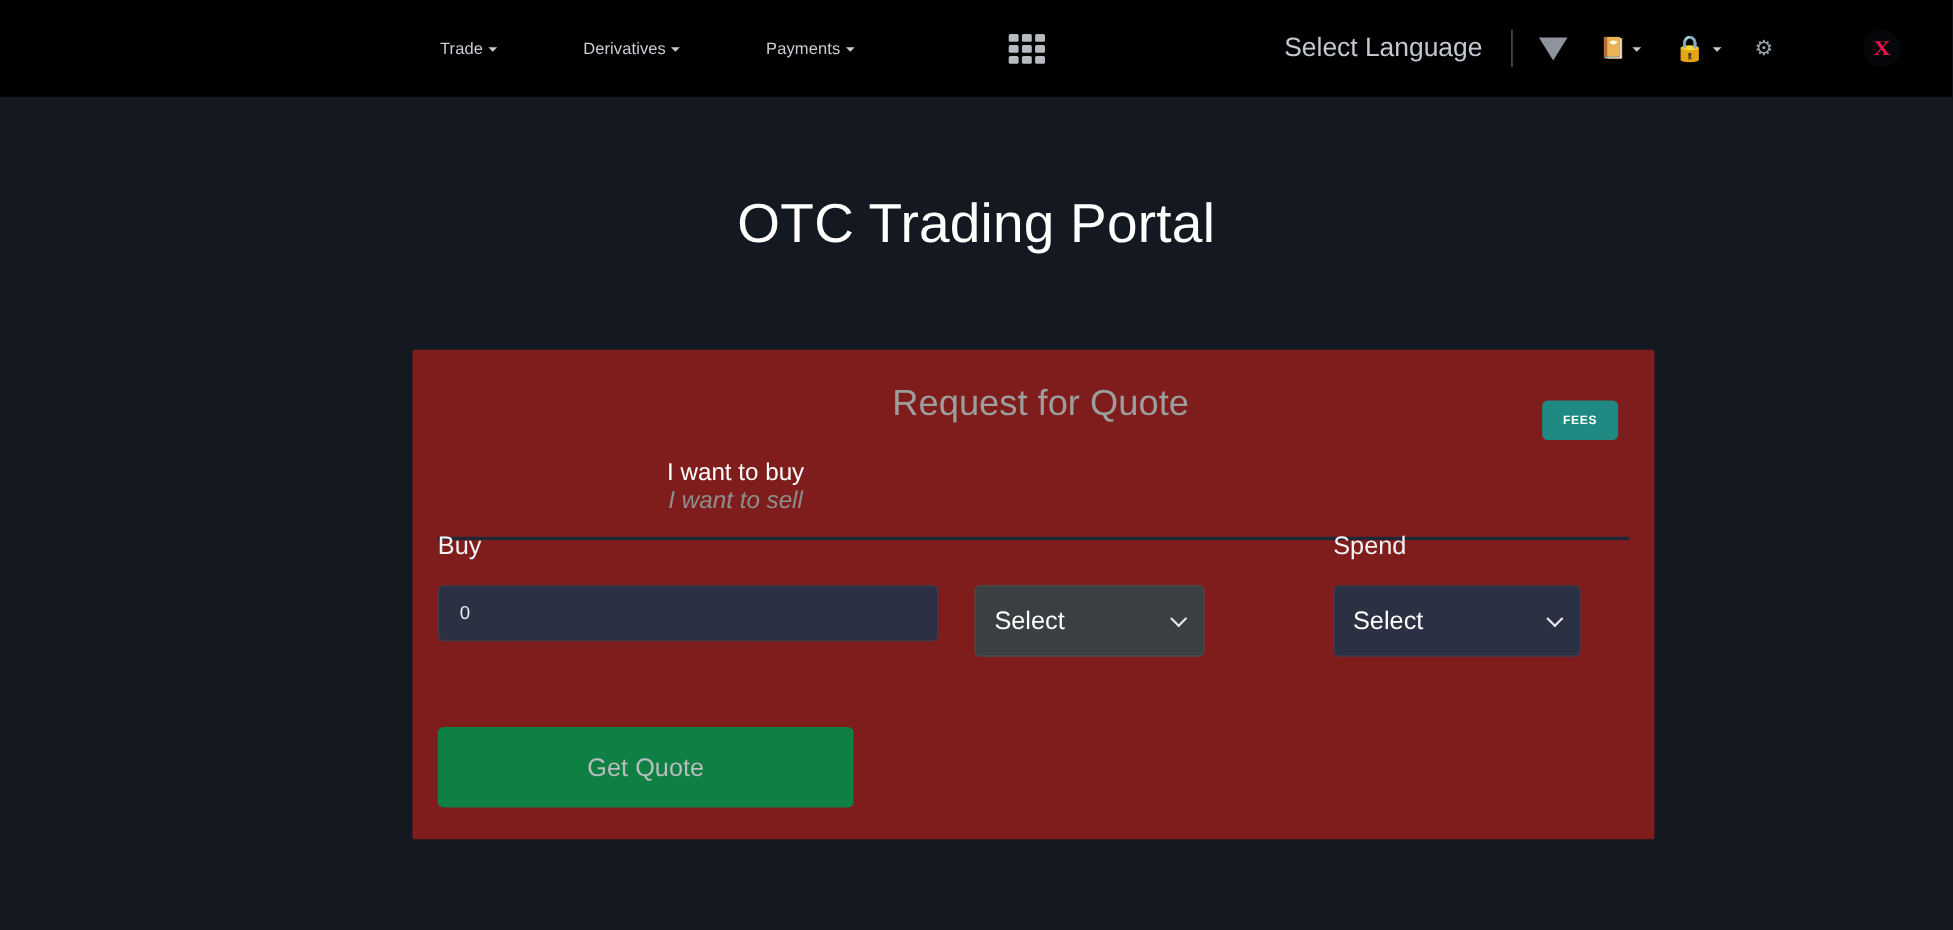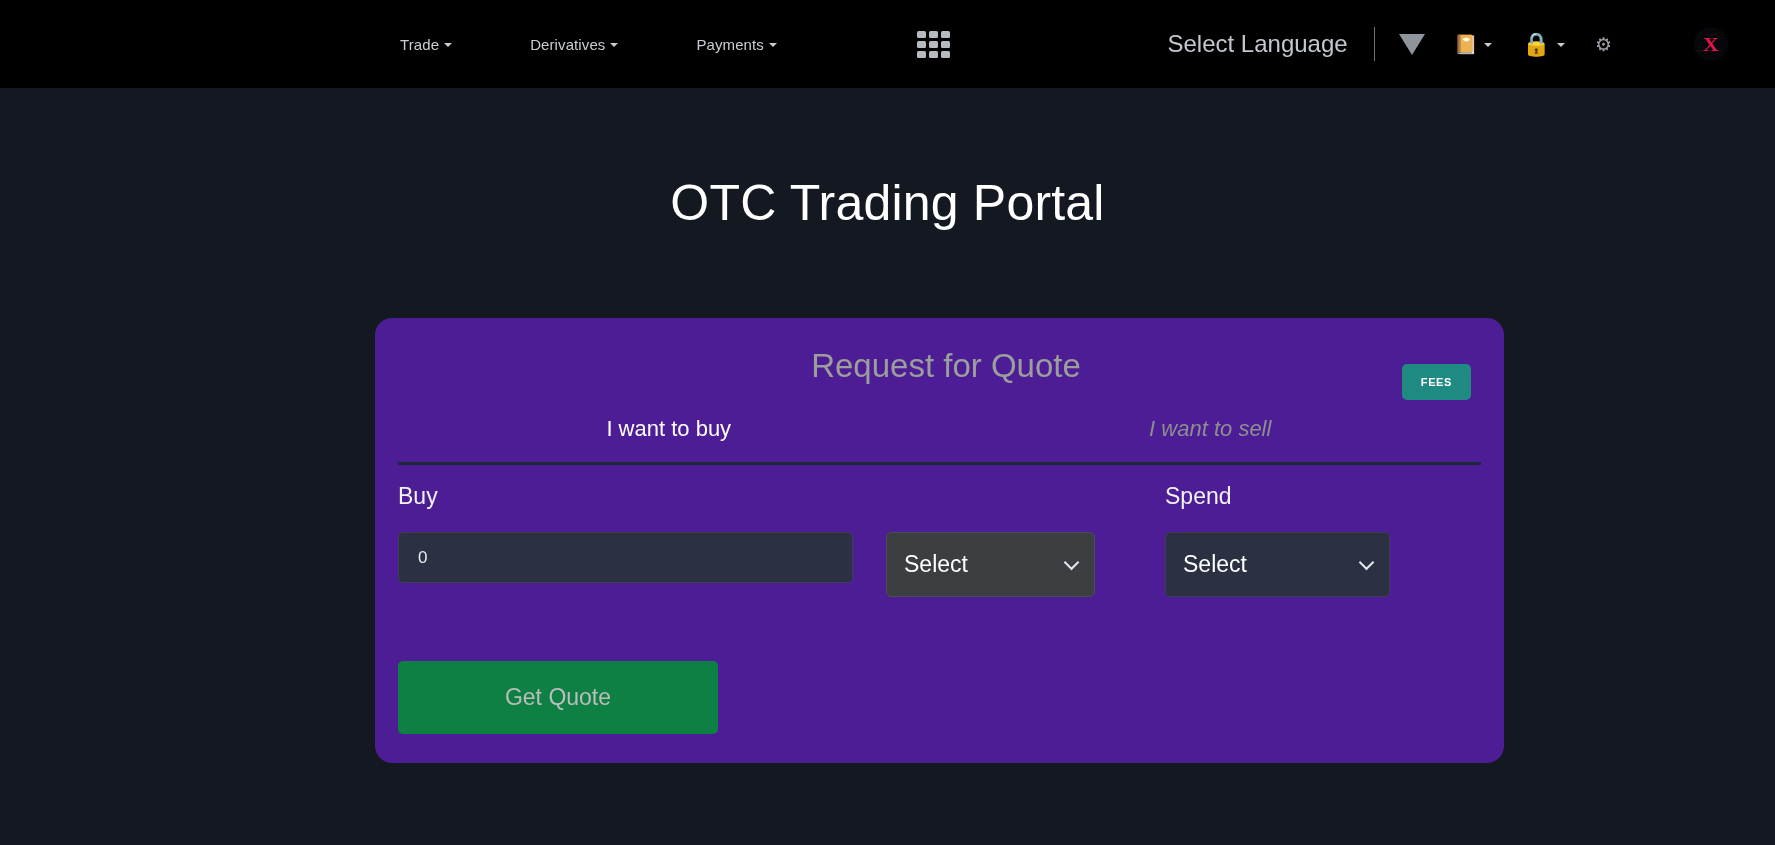--- a/index.html
+++ b/index.html
@@ -153,22 +153,22 @@
     margin-top: 86px;
     letter-spacing: .2px;
   }
 
   .card {
     position: absolute;
     left: 375px;
     top: 318px;
     width: 1129px;
     height: 445px;
-    background: #4c1d95;
-    border-radius: 17px;
+    background: #7f1d1d;
+    border-radius: 2px;
     padding-left: 13px;
   }
 
   .card-header {
     position: relative;
     height: 110px;
   }
 
   .card-title {
     position: absolute;
@@ -197,20 +197,21 @@
   }
 
   .tabs {
     position: absolute;
     left: 23px;
     right: 23px;
     top: 98px;
     display: flex;
     border-bottom: 3px solid #1e2838;
     padding-bottom: 20px;
+    flex-direction: column;
   }
 
   .tab {
     width: 50%;
     text-align: center;
     font-size: 22px;
     cursor: pointer;
   }
   .tab.active { color: #ffffff; }
   .tab.inactive { color: #8d8f8e; font-style: italic; }
@@ -218,20 +219,21 @@
   .form-area {
     position: absolute;
     left: 23px;
     right: 23px;
     top: 165px;
   }
 
   .form-row {
     display: flex;
     align-items: center;
+    gap: 47px;
   }
 
   .col-buy { width: 742px; flex: none; }
   .col-spend { width: 255px; flex: none; margin-left: 25px; }
 
   .field-label {
     color: #f0f2f4;
     font-size: 23px;
     margin-bottom: 22px;
     display: block;
@@ -284,21 +286,21 @@
     border-right: 2.2px solid #e6e9ee;
     border-bottom: 2.2px solid #e6e9ee;
     transform: rotate(45deg);
     margin-bottom: 4px;
     margin-left: 10px;
     flex: none;
   }
 
   .get-quote {
     margin-top: 64px;
-    width: 320px;
+    width: 378px;
     height: 73px;
     background: #0e8043;
     border: none;
     border-radius: 5px;
     color: #b9bdbc;
     font-size: 23px;
     cursor: pointer;
     font-family: "Liberation Sans", sans-serif;
   }
 </style>

